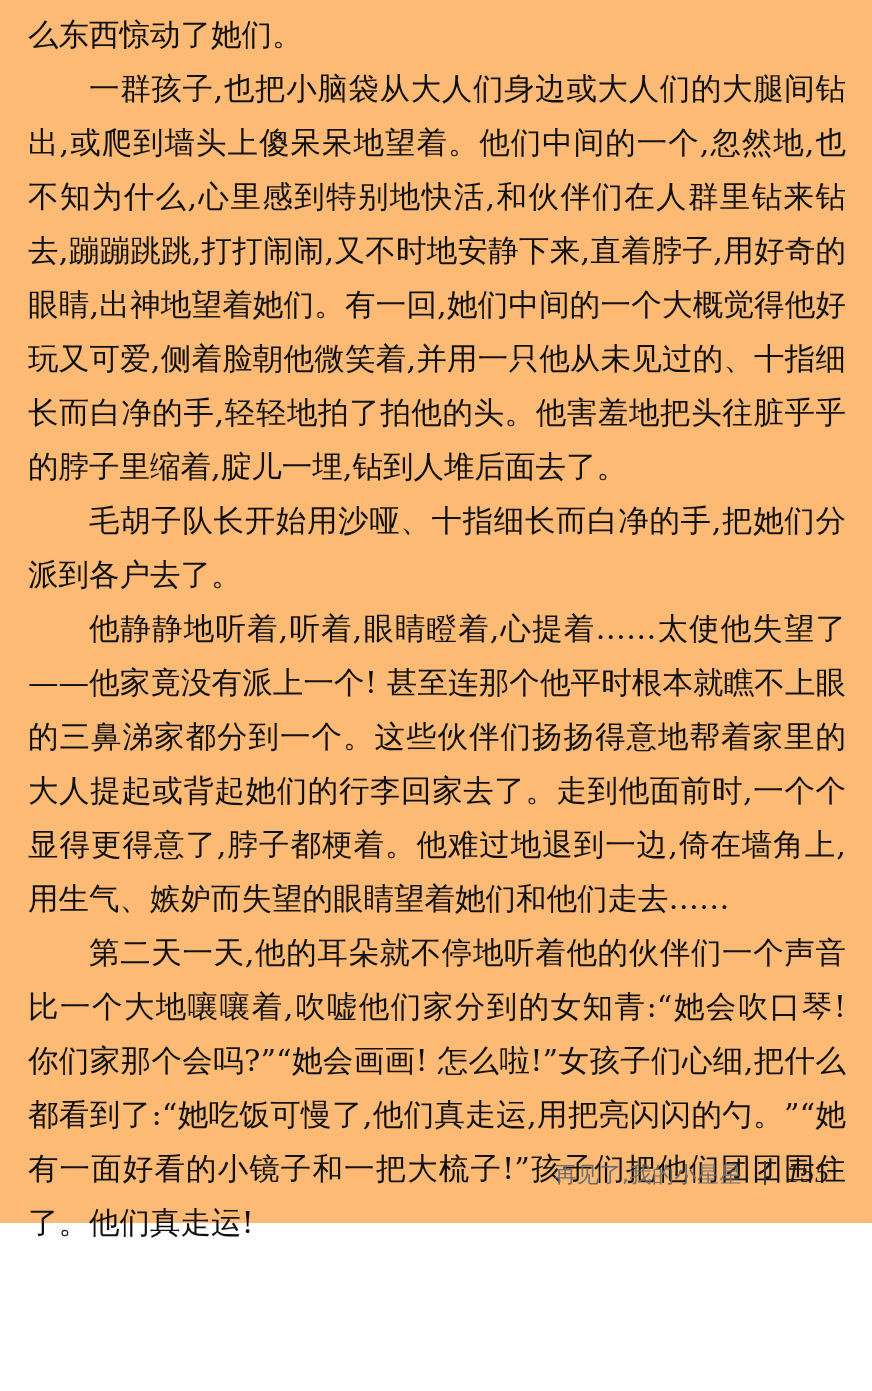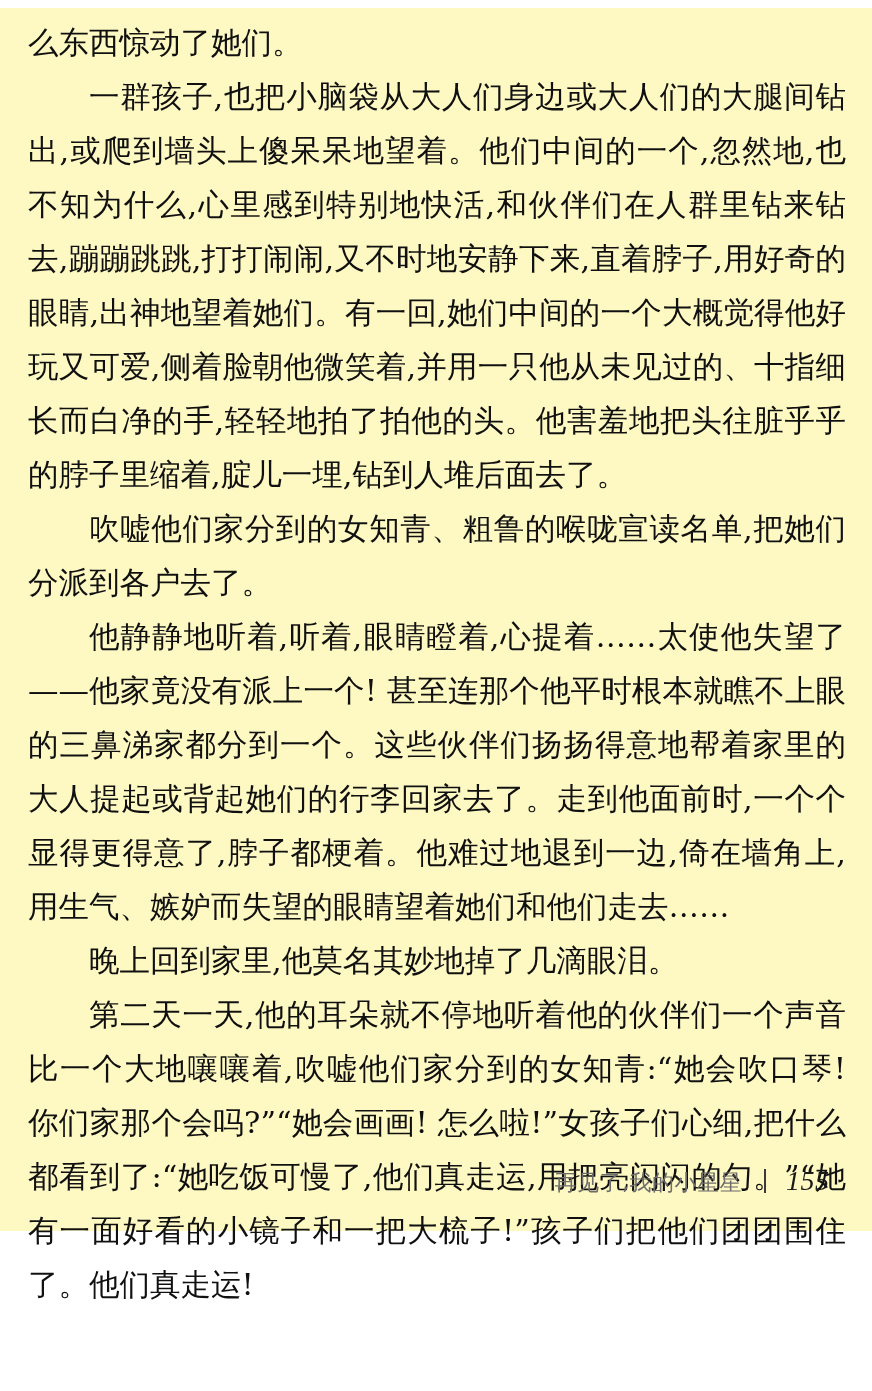--- a/index.html
+++ b/index.html
@@ -11,24 +11,24 @@
     height: 1391px;
     background: #ffffff;
     font-family: "DejaVu Serif", "Liberation Serif", serif;
     overflow: hidden;
     position: relative;
   }
 
   #page {
     position: absolute;
     left: 0;
-    top: 8px;
+    top: 0;
     width: 872px;
     height: 1223px;
-    background: #fef9c3;
+    background: #fdba74;
     box-sizing: border-box;
   }
 
   #text-column {
     position: absolute;
     left: 28px;
     top: 8px;
     width: 818px;
   }
 
@@ -97,25 +97,24 @@
 <body>
 
 <div id="page">
 
   <div id="text-column">
 
     <p class="para no-indent">么东西惊动了她们。</p>
 
     <p class="para">一群孩子,也把小脑袋从大人们身边或大人们的大腿间钻出,或爬到墙头上傻呆呆地望着。他们中间的一个,忽然地,也不知为什么,心里感到特别地快活,和伙伴们在人群里钻来钻去,蹦蹦跳跳,打打闹闹,又不时地安静下来,直着脖子,用好奇的眼睛,出神地望着她们。有一回,她们中间的一个大概觉得他好玩又可爱,侧着脸朝他微笑着,并用一只他从未见过的、十指细长而白净的手,轻轻地拍了拍他的头。他害羞地把头往脏乎乎的脖子里缩着,腚儿一埋,钻到人堆后面去了。</p>
 
-    <p class="para">吹嘘他们家分到的女知青、粗鲁的喉咙宣读名单,把她们分派到各户去了。</p>
+    <p class="para">毛胡子队长开始用沙哑、十指细长而白净的手,把她们分派到各户去了。</p>
 
     <p class="para">他静静地听着,听着,眼睛瞪着,心提着……太使他失望了——他家竟没有派上一个! 甚至连那个他平时根本就瞧不上眼的三鼻涕家都分到一个。这些伙伴们扬扬得意地帮着家里的大人提起或背起她们的行李回家去了。走到他面前时,一个个显得更得意了,脖子都梗着。他难过地退到一边,倚在墙角上,用生气、嫉妒而失望的眼睛望着她们和他们走去……</p>
 
-    <p class="para">晚上回到家里,他莫名其妙地掉了几滴眼泪。</p>
 
     <p class="para">第二天一天,他的耳朵就不停地听着他的伙伴们一个声音比一个大地嚷嚷着,吹嘘他们家分到的女知青:“她会吹口琴! 你们家那个会吗?”“她会画画! 怎么啦!”女孩子们心细,把什么都看到了:“她吃饭可慢了,他们真走运,用把亮闪闪的勺。”“她有一面好看的小镜子和一把大梳子!”孩子们把他们团团围住了。他们真走运!</p>
 
   </div>
 
   <div id="footer">
     <span id="footer-title">再见了,我的小星星</span>
     <span id="footer-sep"></span>
     <span id="footer-page">155</span>
   </div>

